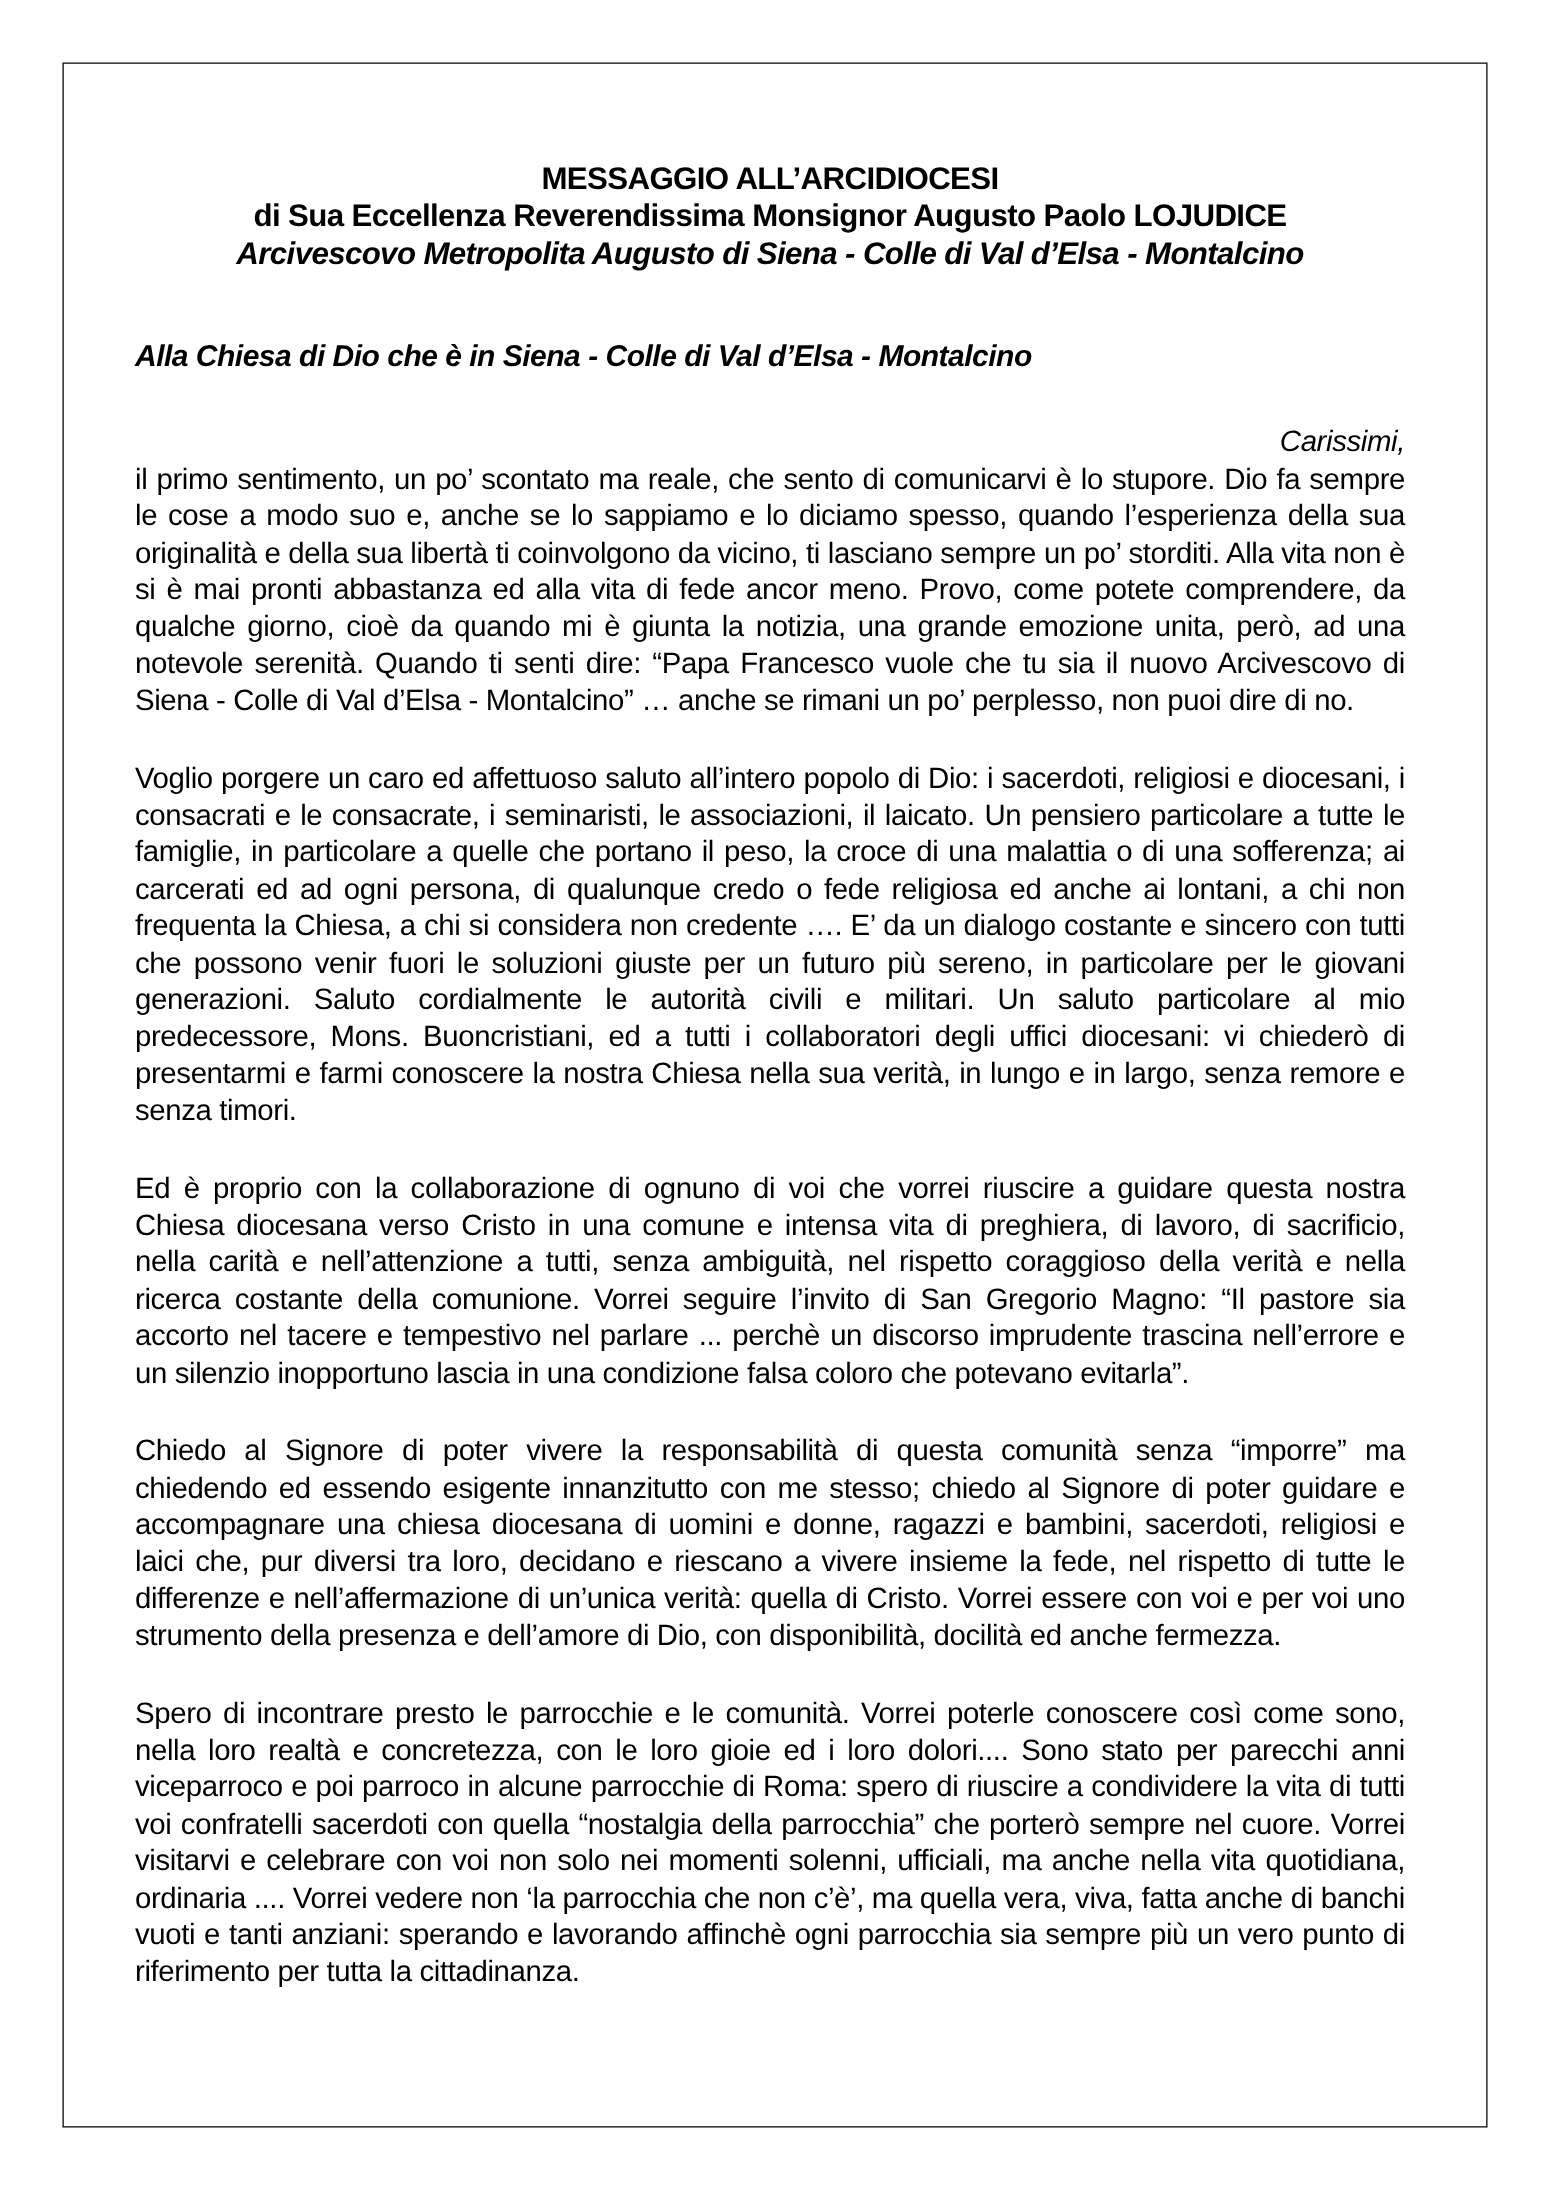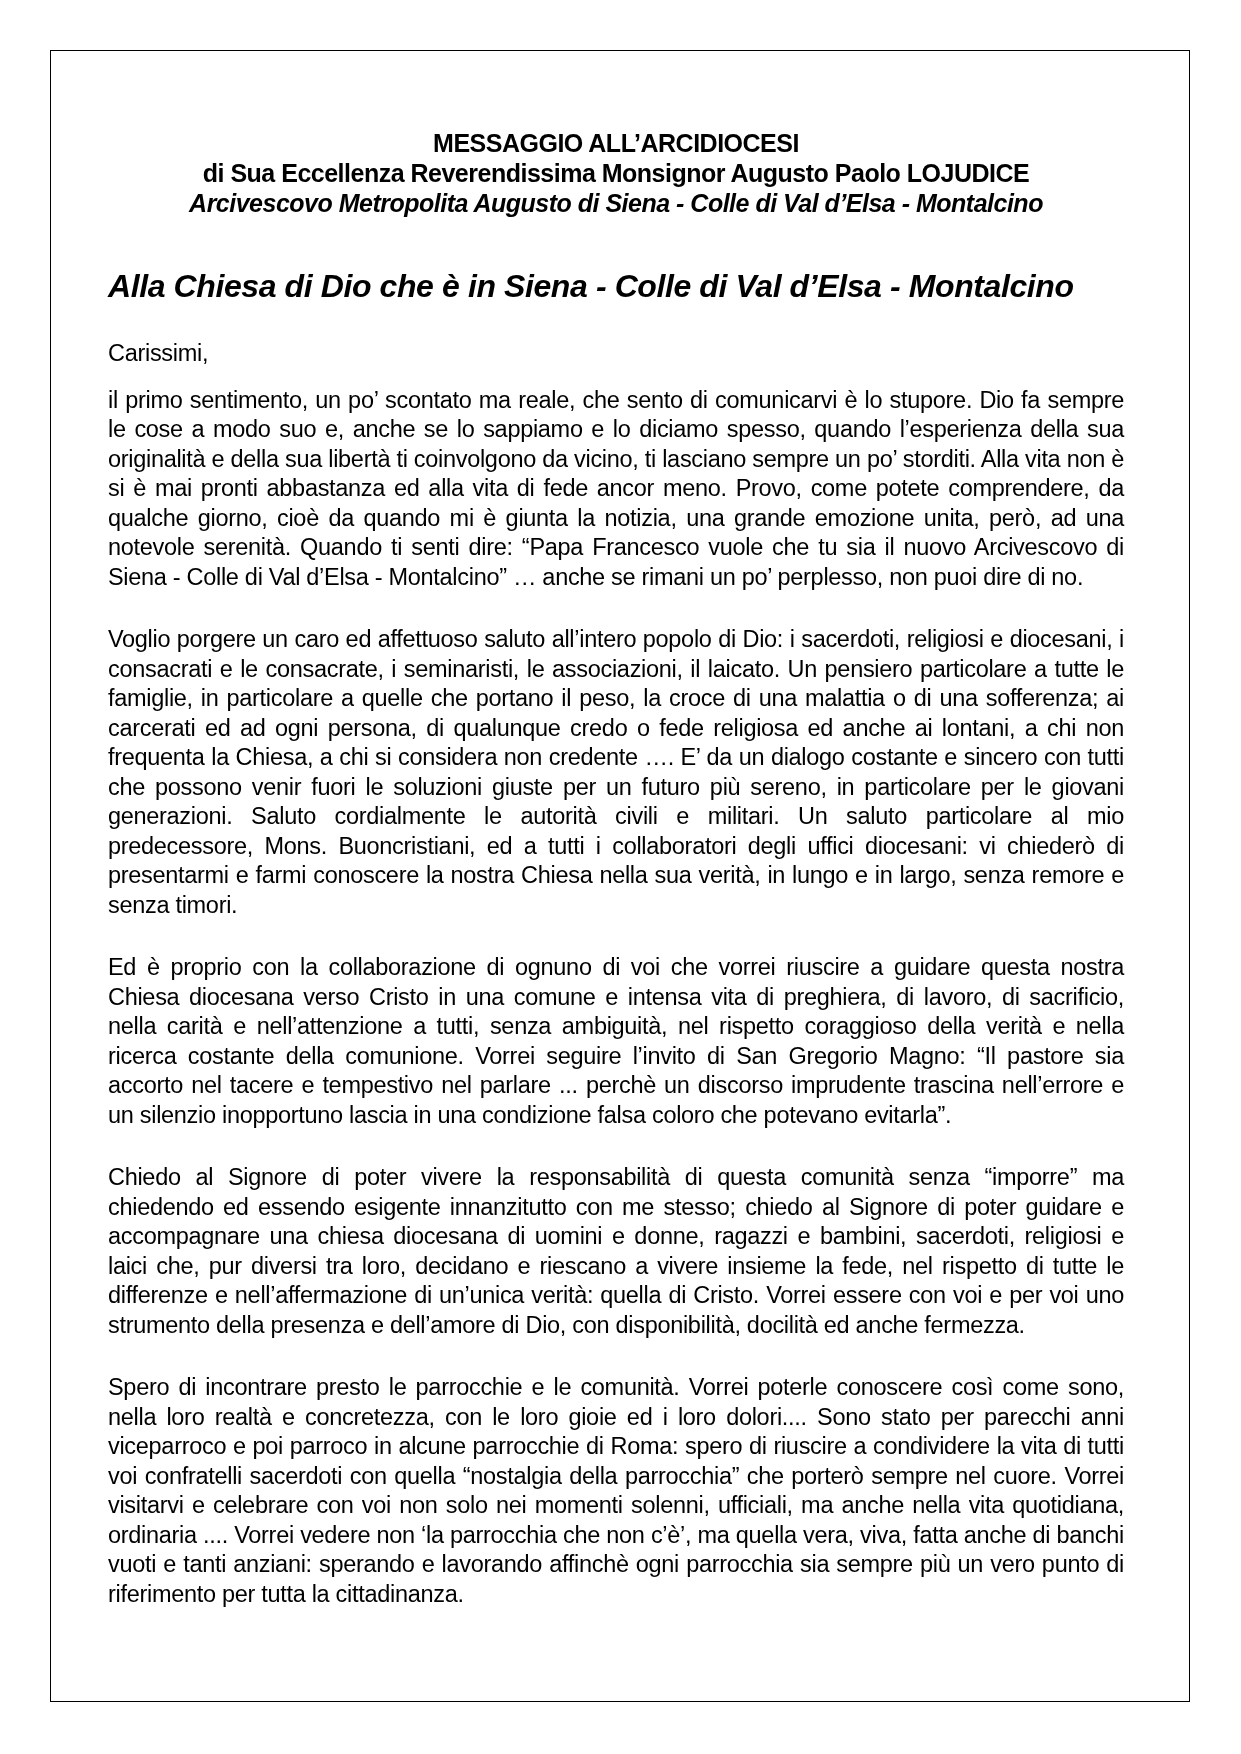--- a/index.html
+++ b/index.html
@@ -37,39 +37,40 @@
     line-height: 30px;
     letter-spacing: -0.5px;
   }
   .doc-title .subtitle-italic {
     font-style: italic;
   }
   .salutation {
     margin-top: 53px;
     font-weight: bold;
     font-style: italic;
-    font-size: 32px;
+    font-size: 24px;
     line-height: 30px;
     letter-spacing: -0.4px;
   }
   .body-text {
     margin-top: 38px;
     font-size: 23.5px;
     line-height: 29.5px;
     letter-spacing: -0.3px;
   }
   .opening-line {
-    text-align: left;
+    text-align: right;
+    font-style: italic;
   }
   .para {
     margin: 33px 0 0 0;
     text-align: justify;
   }
   .para.first {
-    margin-top: 17px;
+    margin-top: 0;
   }
 </style>
 </head>
 <body>
 
 <div class="page-frame"></div>
 
 <div class="content">
 
   <div class="doc-title">

